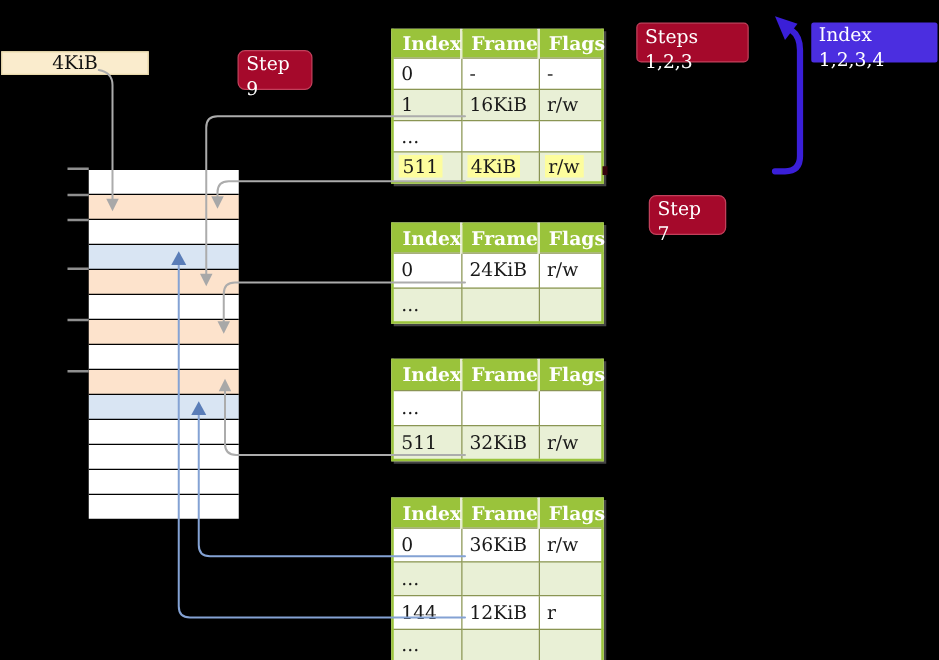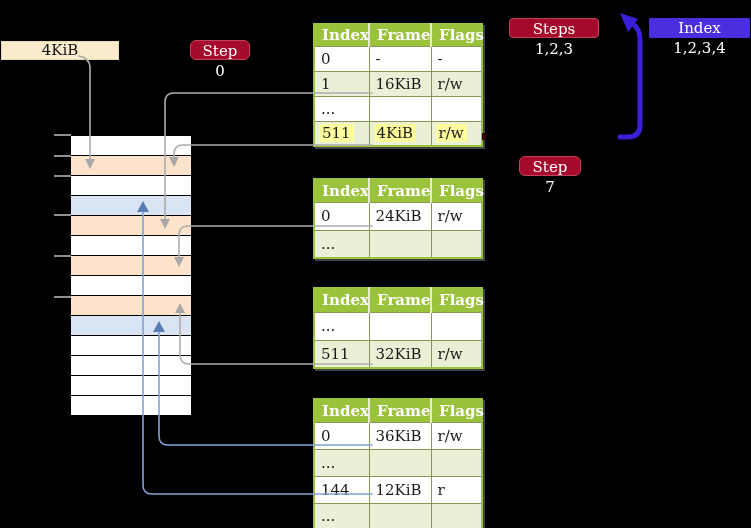--- a/index.html
+++ b/index.html
@@ -3,22 +3,22 @@
 <meta charset="utf-8">
 <style>
   html,body{margin:0;padding:0;background:#000;}
   #canvas{position:relative;width:751px;height:528px;background:#000;overflow:hidden;
           font-family:"DejaVu Serif","Liberation Serif",serif;}
   
   .mem-label{position:absolute;left:1px;top:41px;width:118px;height:19px;background:#faeccd;
              border:1px solid #e8d9ab;box-sizing:border-box;color:#111;font-size:15px;
              text-align:center;line-height:17px;}
   
-  .badge{position:absolute;height:20px;color:#fff;font-size:15px;line-height:20px;
-         text-align:center;border-radius:4px;box-sizing:border-box;padding:0 6px;}
+  .badge{position:absolute;height:32px;color:#fff;font-size:15px;line-height:20px;
+         border-radius:4px;box-sizing:border-box;padding:0 6px;}
   .badge.red{background:#a5092b;border:1px solid #c2405b;}
   .badge.blue{background:#4b2ee0;border-radius:2px;}
   #badge-step0{left:190px;top:40px;width:60px;border-radius:6px;}
   #badge-steps123{left:509px;top:18px;width:90px;}
   #badge-steps1234{left:649px;top:18px;width:101px;}
   #badge-step4{left:519px;top:156px;width:62px;border-radius:6px;}
   
   #memory{position:absolute;left:70px;top:135px;width:120px;border:1px solid #000;z-index:1;}
   .mem-row{height:19px;border-bottom:1px solid #000;}
   .mem-row:last-child{border-bottom:none;}
@@ -37,21 +37,21 @@
   
   #overlay{position:absolute;left:0;top:0;width:751px;height:528px;z-index:6;pointer-events:none;}
 </style>
 </head>
 <body>
 
 <div id="canvas">
 
   <div class="mem-label">4KiB</div>
 
-  <div class="badge red" id="badge-step0">Step 0</div>
+  <div class="badge red" id="badge-step0">Step 9</div>
   <div class="badge red" id="badge-steps123">Steps 1,2,3</div>
   <div class="badge blue" id="badge-steps1234">Index 1,2,3,4</div>
   <div class="badge red" id="badge-step4">Step 7</div>
 
   <div id="memory">
       <div class="mem-row" style="background: rgb(255, 255, 255);"></div>
       <div class="mem-row" style="background: rgb(253, 227, 204);"></div>
       <div class="mem-row" style="background: rgb(255, 255, 255);"></div>
       <div class="mem-row" style="background: rgb(217, 229, 243);"></div>
       <div class="mem-row" style="background: rgb(253, 227, 204);"></div>

